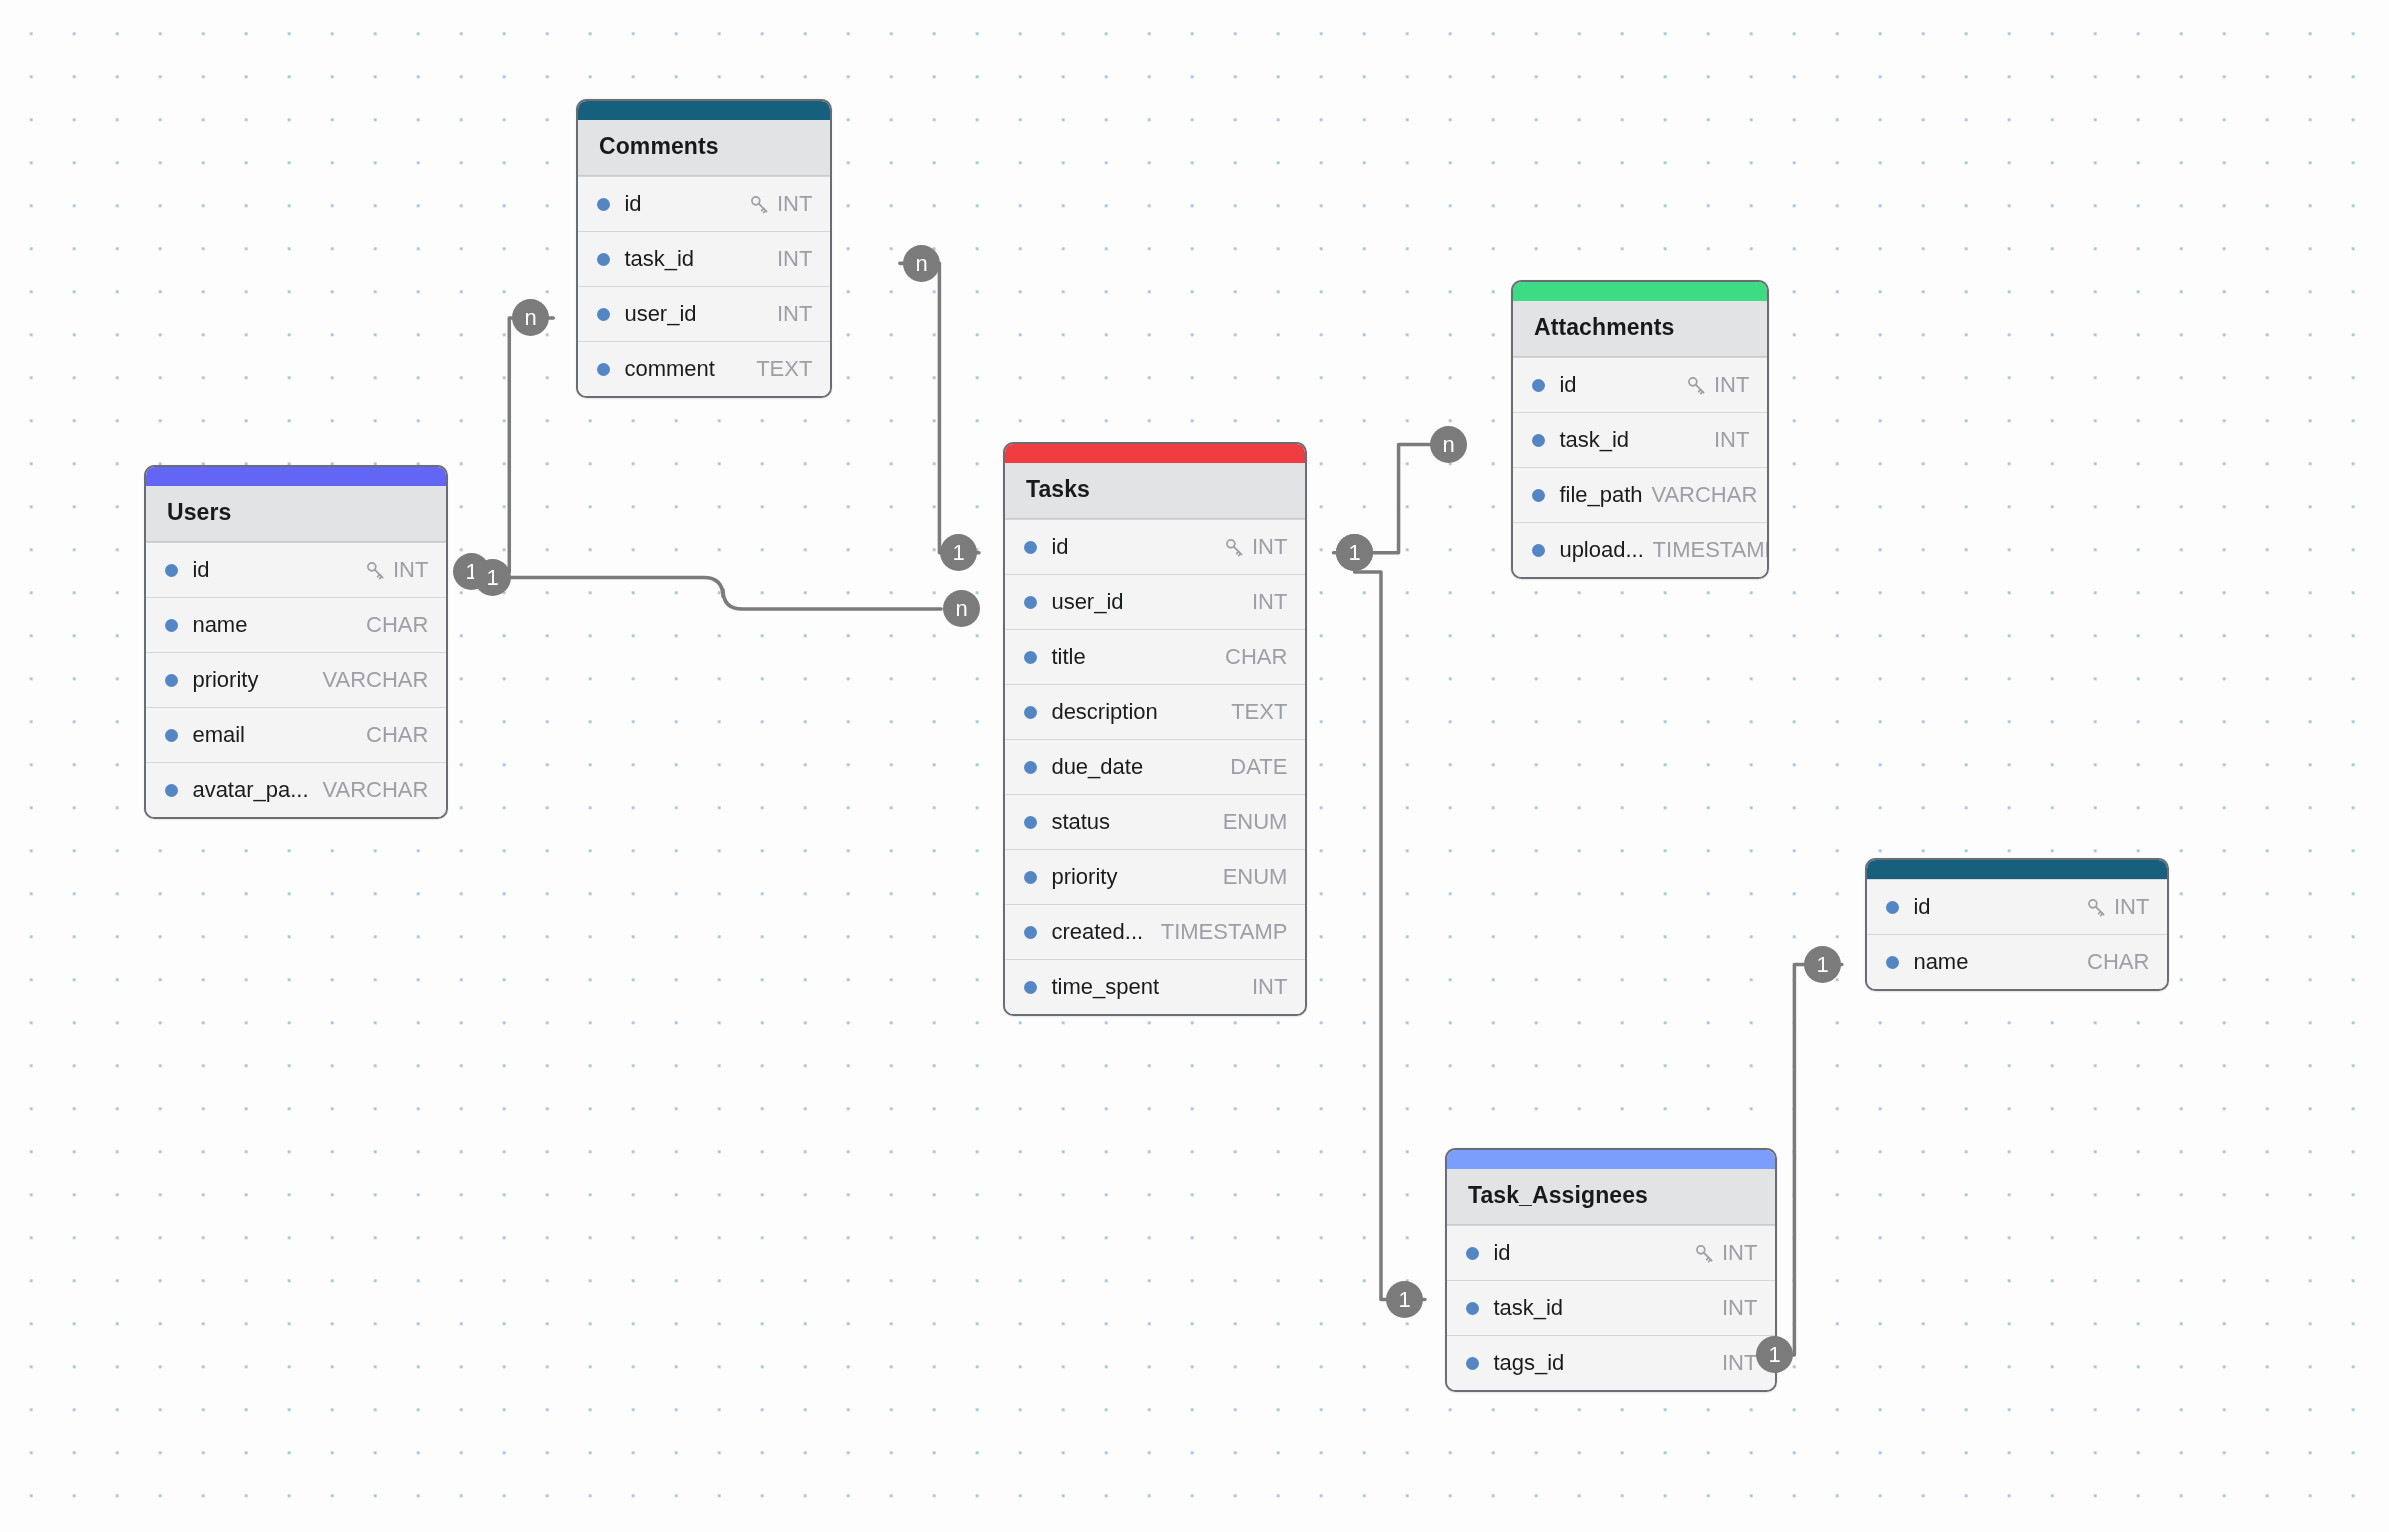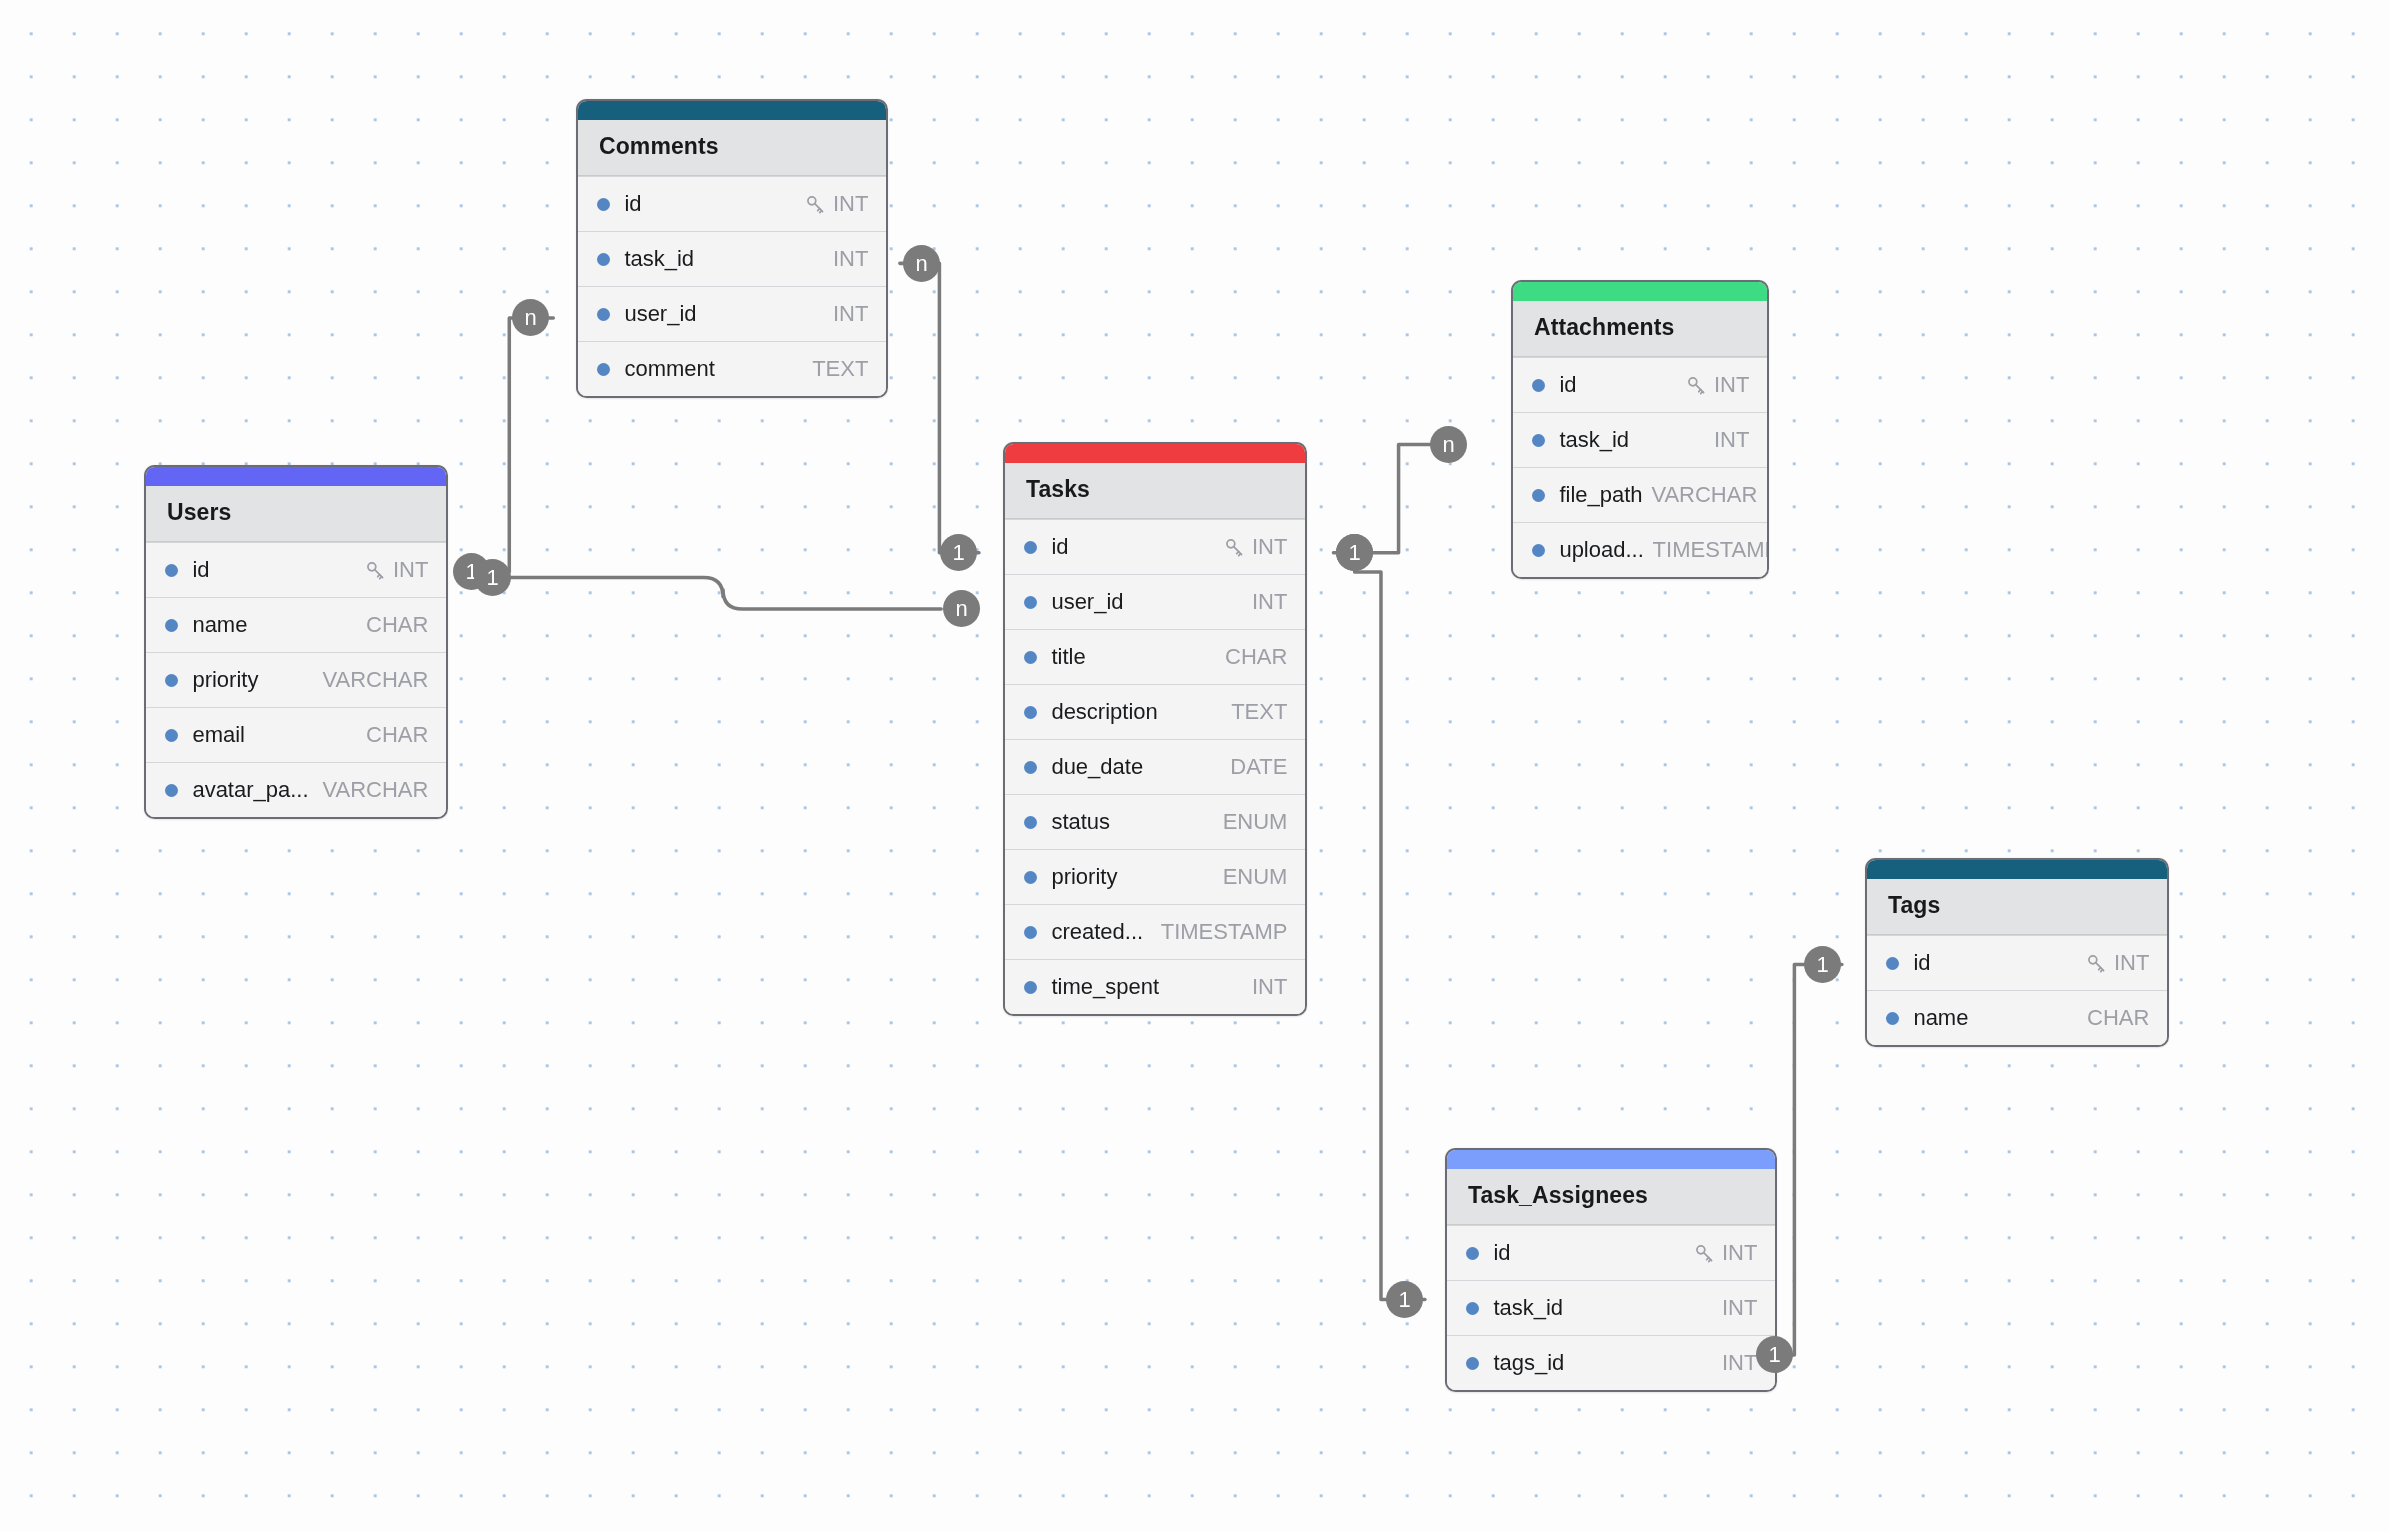--- a/index.html
+++ b/index.html
@@ -113,21 +113,21 @@
   <svg id="edge-layer" viewBox="0 0 2716 1742" width="2389" height="1533">
       <path d="M 536 650 L 579 650 L 579 361 L 629 361" fill="none" stroke="#7b7b7b" stroke-width="4" stroke-linecap="round" stroke-linejoin="round"></path>
       <path d="M 1113 628 L 1068 628 L 1068 299 L 1023 299" fill="none" stroke="#7b7b7b" stroke-width="4" stroke-linecap="round" stroke-linejoin="round"></path>
       <path d="M 536 656 L 800 656 Q 822 656 822 678 L 822 670 Q 822 692 844 692 L 1070 692" fill="none" stroke="#7b7b7b" stroke-width="4" stroke-linecap="round" stroke-linejoin="round"></path>
       <path d="M 1516 628 L 1590 628 L 1590 505 L 1665 505" fill="none" stroke="#7b7b7b" stroke-width="4" stroke-linecap="round" stroke-linejoin="round"></path>
       <path d="M 1540 650 L 1570 650 L 1570 1477 L 1620 1477" fill="none" stroke="#7b7b7b" stroke-width="4" stroke-linecap="round" stroke-linejoin="round"></path>
       <path d="M 2094 1096 L 2040 1096 L 2040 1540 L 2014 1540" fill="none" stroke="#7b7b7b" stroke-width="4" stroke-linecap="round" stroke-linejoin="round"></path>
     </svg>
 
   <div id="node-layer">
-      <div class="er-table" style="left: 576px; top: 99px; width: 312px;">
+      <div class="er-table" style="left: 576px; top: 99px; width: 256px;">
         <div class="accent-bar" style="background: rgb(23, 96, 125);"></div>
         <div class="tbl-title">Comments</div>
         <div class="field-row">
           <span class="fld-dot"></span>
           <span class="fld-name">id</span>
           <span class="fld-spacer"></span>
           <span class="key-icon">
             <svg width="23" height="23" viewBox="0 0 24 24" fill="none" stroke="#9d9ea6" stroke-width="1.8" stroke-linecap="round" stroke-linejoin="round">
               <circle cx="8.2" cy="8.2" r="4.1"></circle>
               <path d="M11.2 11.2 L19.4 19.4"></path>
@@ -295,21 +295,20 @@
         </div>
         <div class="field-row">
           <span class="fld-dot"></span>
           <span class="fld-name">upload...</span>
           <span class="fld-spacer"></span>
           <span class="fld-type">TIMESTAMP</span>
         </div>
       </div>
       <div class="er-table" style="left: 1865px; top: 858px; width: 304px;">
         <div class="accent-bar" style="background: rgb(23, 96, 125);"></div>
-        <div class="tbl-title">Tags</div>
         <div class="field-row">
           <span class="fld-dot"></span>
           <span class="fld-name">id</span>
           <span class="fld-spacer"></span>
           <span class="key-icon">
             <svg width="23" height="23" viewBox="0 0 24 24" fill="none" stroke="#9d9ea6" stroke-width="1.8" stroke-linecap="round" stroke-linejoin="round">
               <circle cx="8.2" cy="8.2" r="4.1"></circle>
               <path d="M11.2 11.2 L19.4 19.4"></path>
               <path d="M16.4 16.4 L14.3 18.5"></path>
               <path d="M18.4 18.4 L16.4 20.5"></path>

